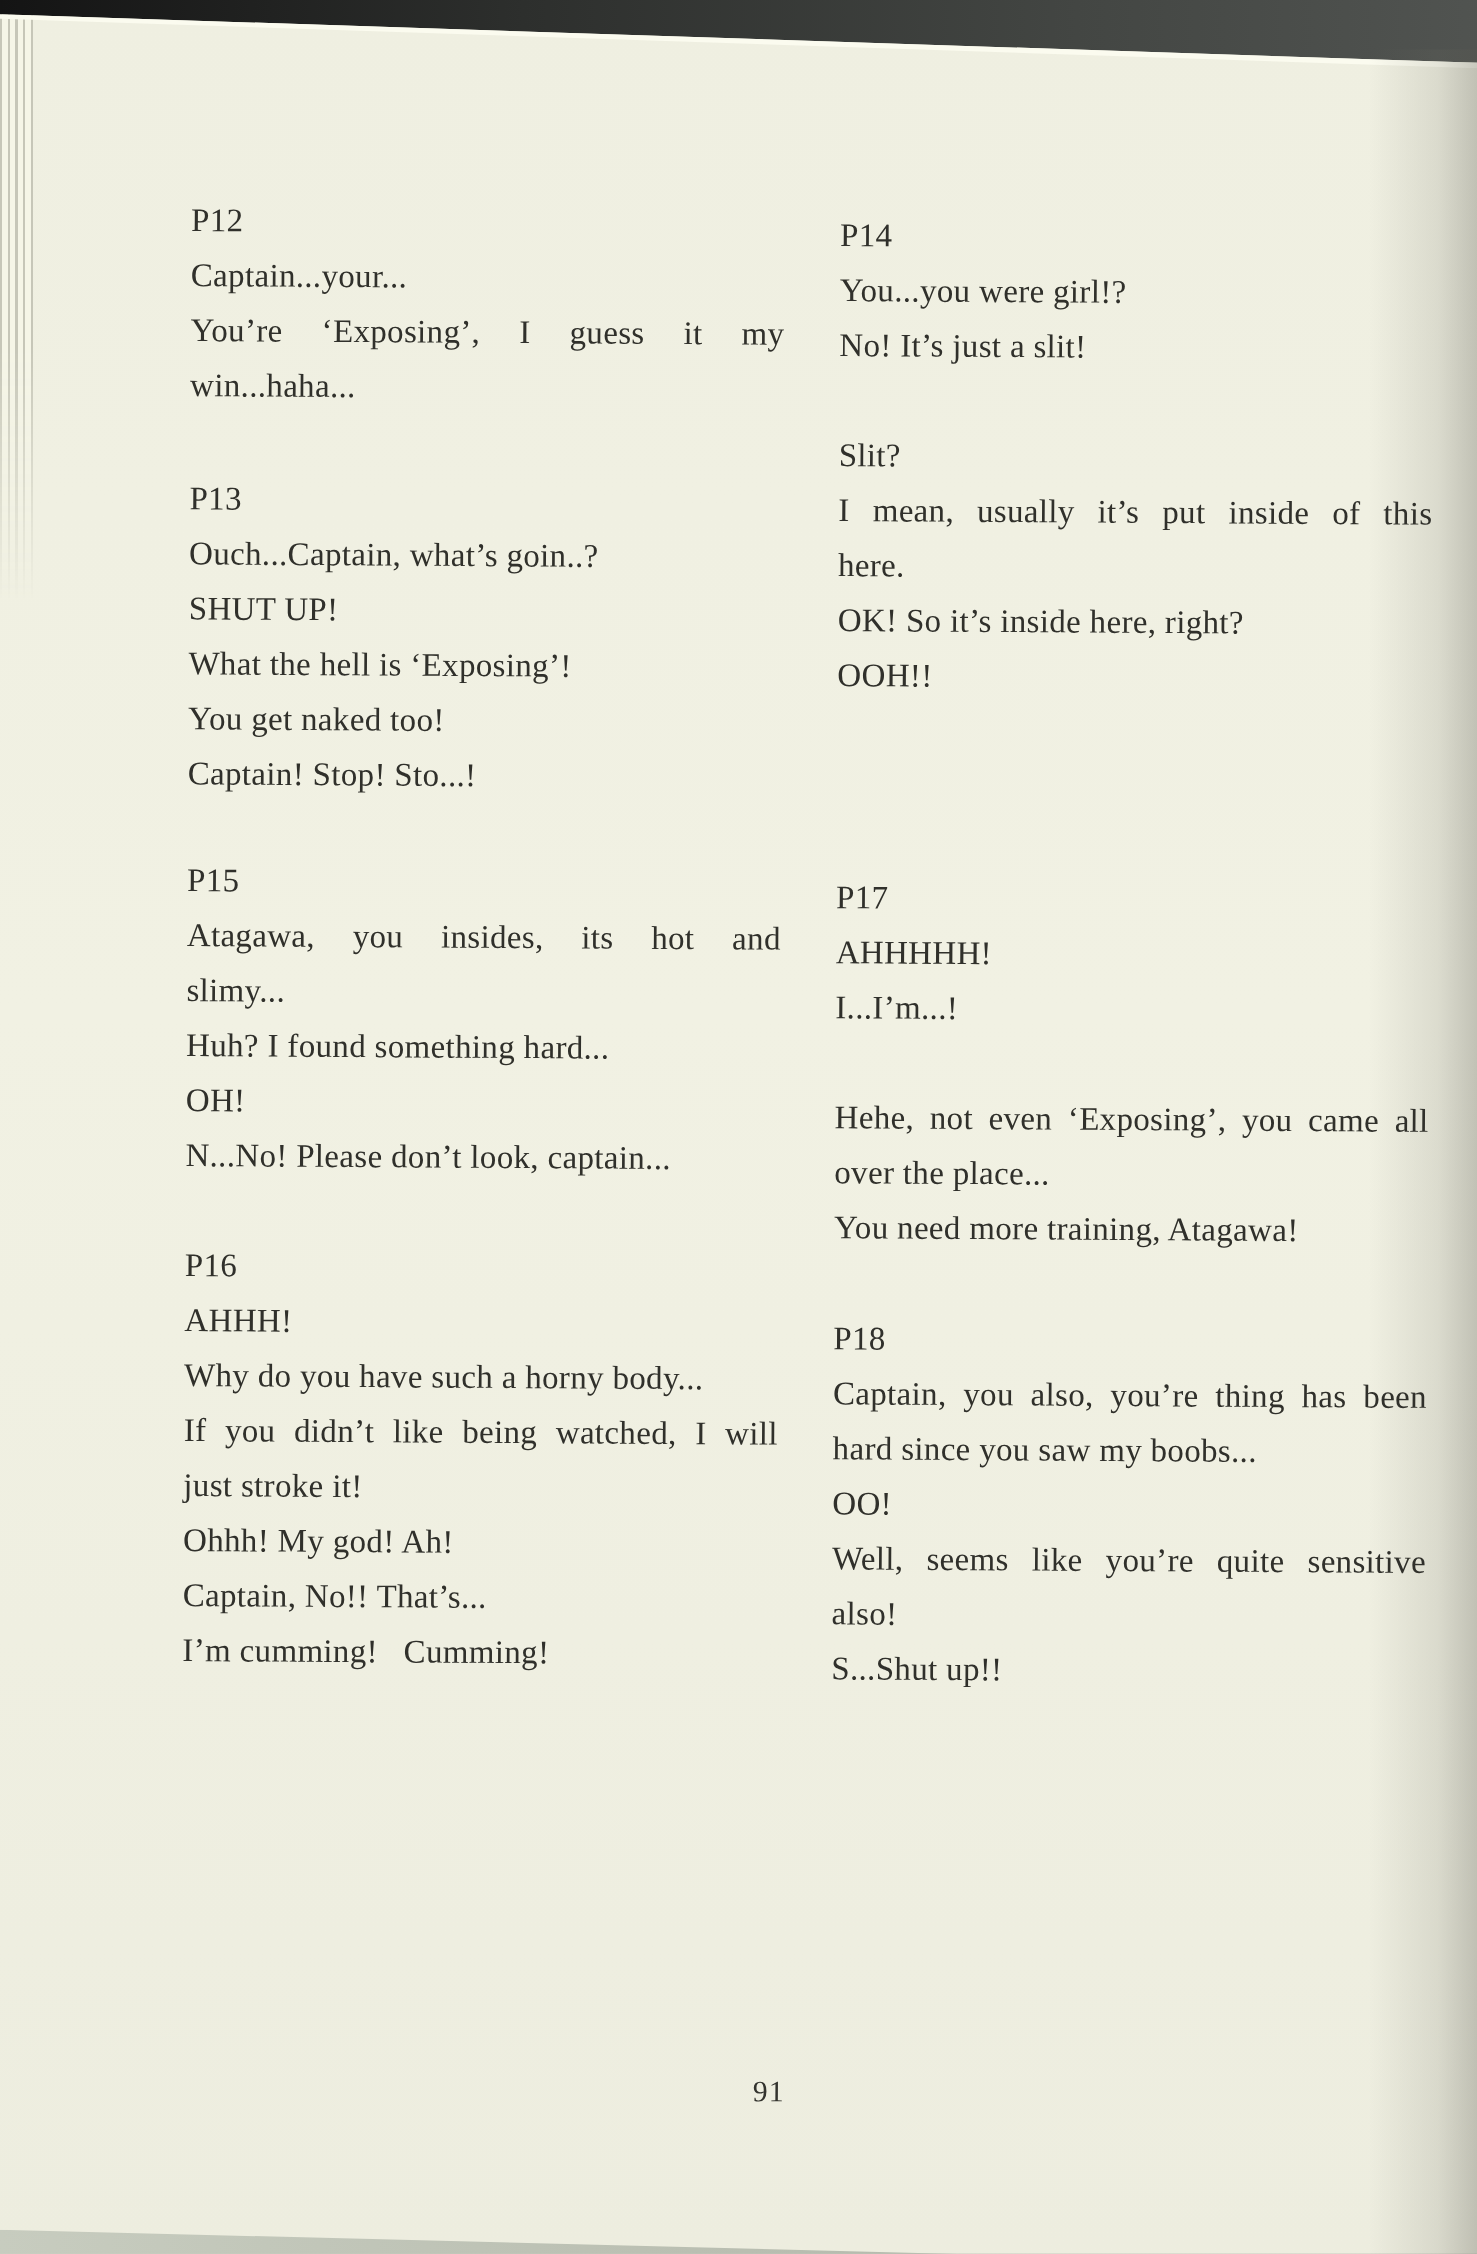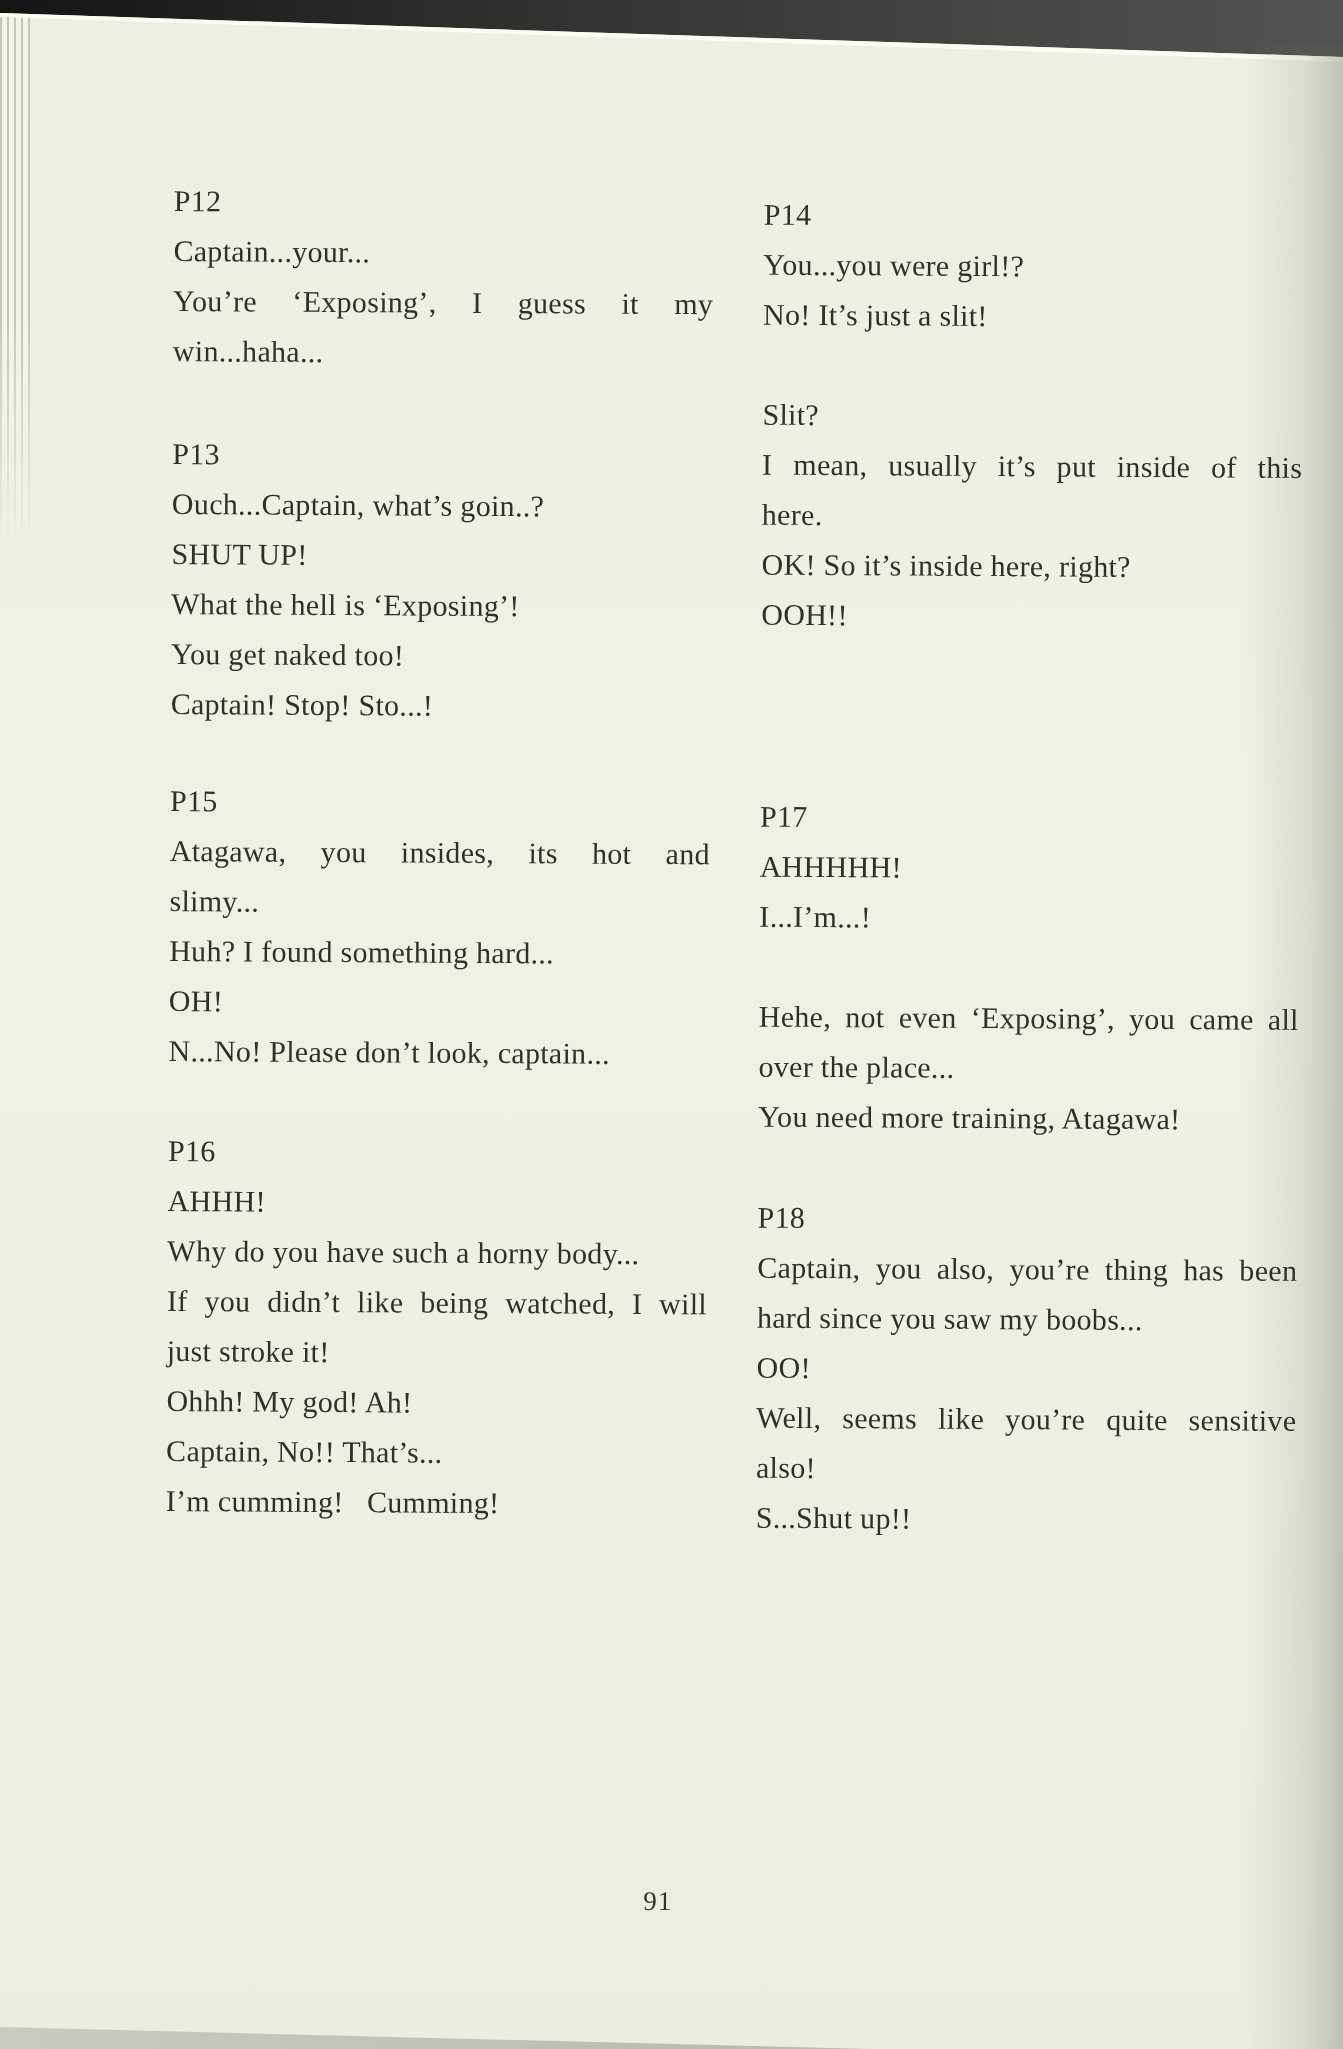--- a/index.html
+++ b/index.html
@@ -58,21 +58,21 @@
   }
   .line.justify{white-space:normal;text-align:justify;text-align-last:justify;}
   .line.blank{visibility:hidden;}
   .col-left .section:nth-of-type(2){margin-top:53px;}
   .col-left .section:nth-of-type(3){margin-top:47px;}
   .col-left .section:nth-of-type(4){margin-top:50px;}
   .col-right .section:nth-of-type(2){margin-top:152px;}
   .col-right .section:nth-of-type(3){margin-top:51px;}
   .page-number{
     position:absolute;left:655px;top:1882px;width:70px;
-    font-size:27px;text-align:left;letter-spacing:1px;color:#33332e;
+    font-size:27px;text-align:right;letter-spacing:1px;color:#33332e;
   }
 </style>
 </head>
 <body>
 
 <div class="scan">
   <div class="page-stack-lines"></div>
   <div class="top-band"></div>
   <div class="top-edge-highlight"></div>
   <div class="right-shadow"></div>

